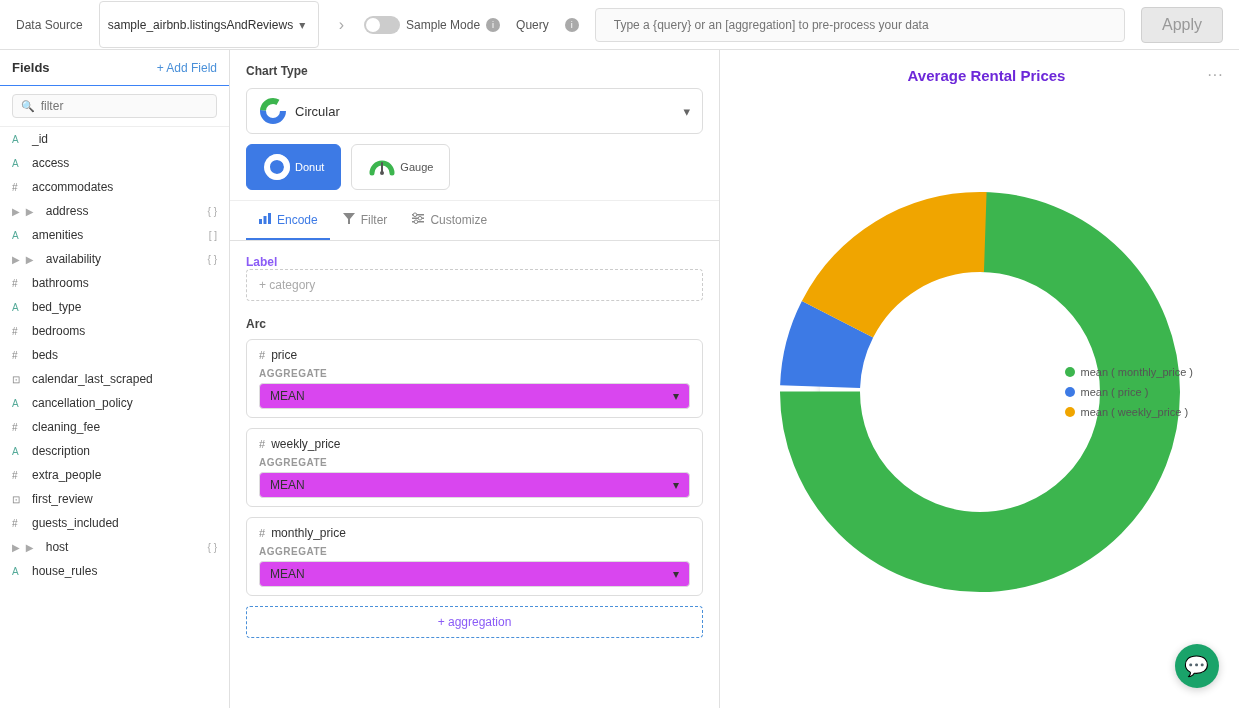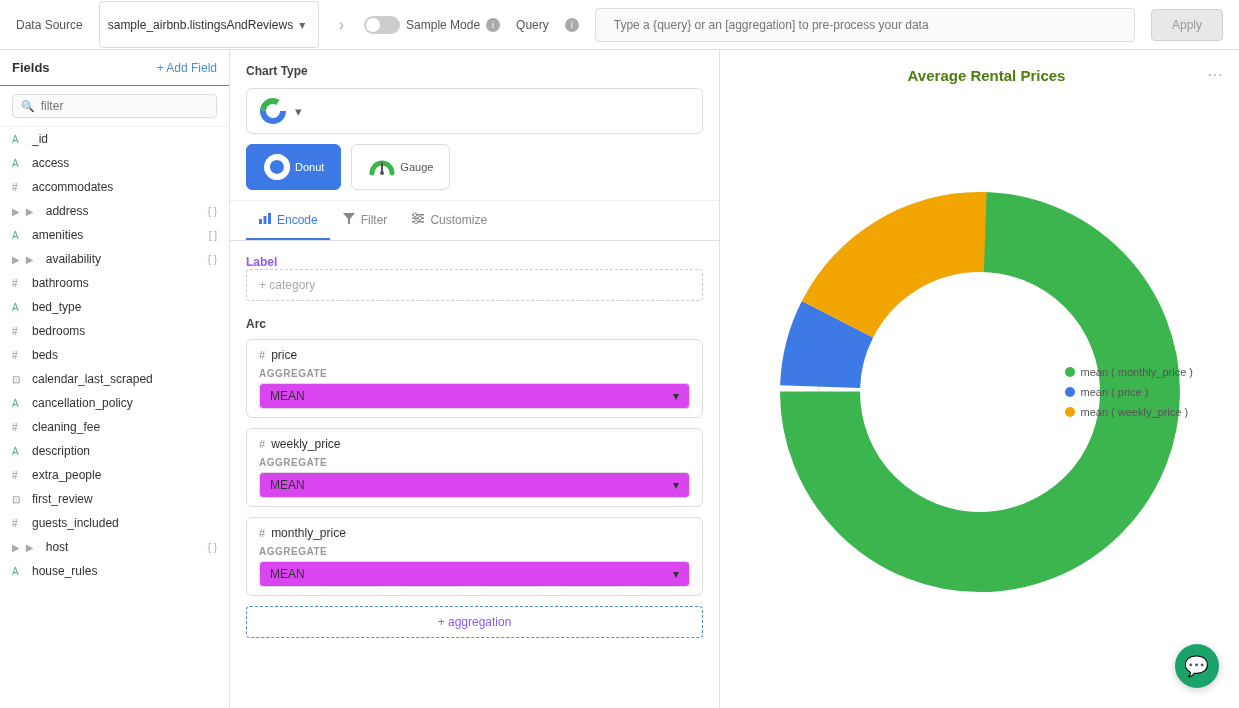--- a/index.html
+++ b/index.html
@@ -30,21 +30,21 @@
     }
     .datasource-select {
       display: flex; align-items: center; border: 1px solid #ddd; border-radius: 4px;
       padding: 0 8px; height: 47px; background: #fff; cursor: pointer; gap: 6px;
       min-width: 220px;
     }
     .datasource-select span { font-size: 12px; flex: 1; }
     .chevron-down { color: #666; font-size: 10px; }
     .apply-btn {
       padding: 8px 20px; background: #e8e8e8; color: #999; border: 1px solid #d0d0d0;
-      border-radius: 4px; cursor: pointer; font-size: 12px; white-space: nowrap;
+      border-radius: 4px; cursor: pointer; font-size: 16px; white-space: nowrap;
     }
 
     .main-layout { display: flex; height: calc(100vh - 50px); overflow: hidden; }
 
     
     .sidebar {
       width: 230px; min-width: 230px; background: #fff; border-right: 1px solid #e0e0e0;
       display: flex; flex-direction: column; overflow: hidden;
     }
     .sidebar-header {
@@ -131,21 +131,21 @@
     }
 
     
     .chart-area {
       flex: 1; background: #fff; display: flex; flex-direction: column;
       padding: 16px; position: relative;
     }
     .chart-title-row {
       display: flex; align-items: center; justify-content: space-between; margin-bottom: 8px;
     }
-    .chart-title { font-size: 15px; font-weight: 600; color: #4d7c0f; text-align: center; flex: 1; }
+    .chart-title { font-size: 15px; font-weight: 600; color: #6d28d9; text-align: center; flex: 1; }
     .chart-more { color: #aaa; cursor: pointer; font-size: 16px; }
 
     .chart-content { flex: 1; display: flex; align-items: center; justify-content: center; position: relative; }
 
     
     .chart-legend {
       position: absolute; right: 30px; top: 50%; transform: translateY(-50%);
       display: flex; flex-direction: column; gap: 8px;
     }
     .legend-item { display: flex; align-items: center; gap: 6px; font-size: 11px; color: #555; }
@@ -288,20 +288,21 @@
 
   <div class="center-panel">
     <div class="chart-type-section">
       <div class="section-title">Chart Type</div>
       <div class="chart-type-select">
         <svg class="chart-type-icon" viewBox="0 0 28 28">
           <circle cx="14" cy="14" r="10" fill="none" stroke="#3d7ae5" stroke-width="6" stroke-dasharray="32 32" stroke-dashoffset="0"></circle>
           <circle cx="14" cy="14" r="10" fill="none" stroke="#3cb54e" stroke-width="6" stroke-dasharray="20 44" stroke-dashoffset="-32"></circle>
           <circle cx="14" cy="14" r="6" fill="#fff"></circle>
         </svg>
+        <span class="chart-type-label">Circular</span>
         <span class="chart-type-chevron">▾</span>
       </div>
       <div class="chart-subtype-row">
         <div class="chart-subtype-btn active">
           <svg width="28" height="28" viewBox="0 0 28 28">
             <circle cx="14" cy="14" r="10" fill="none" stroke="#fff" stroke-width="6" stroke-dasharray="44 0"></circle>
             <circle cx="14" cy="14" r="10" fill="none" stroke="rgba(255,255,255,0.6)" stroke-width="6" stroke-dasharray="22 22"></circle>
             <circle cx="14" cy="14" r="5" fill="#3d7ae5"></circle>
           </svg>
           <span>Donut</span>

